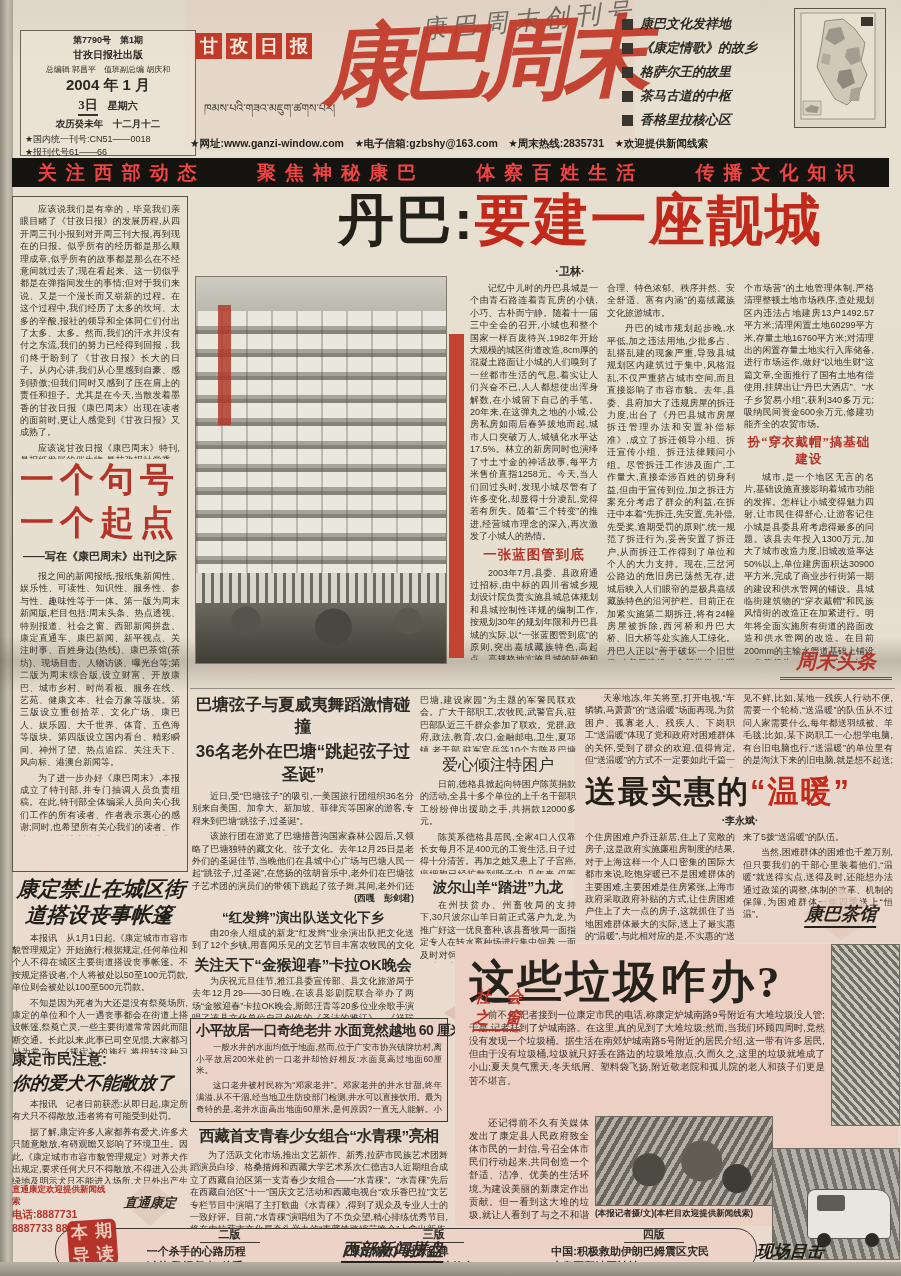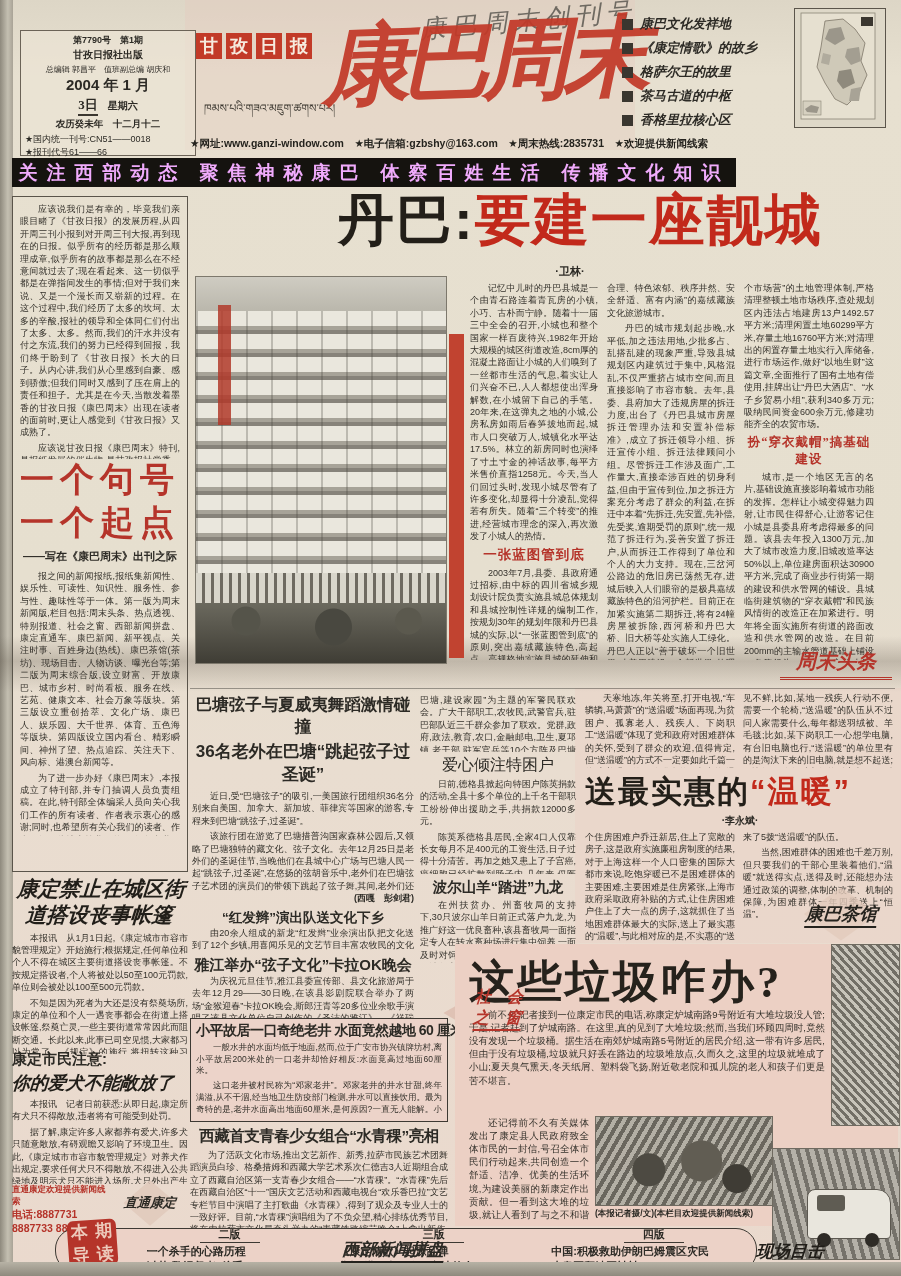--- a/index.html
+++ b/index.html
@@ -94,21 +94,21 @@
       <path d="M56 80 L66 78 L64 92 L54 92 Z" fill="#a8a396"></path>
       <path d="M28 44 L36 46 L34 56 L26 54 Z" fill="#b0ab9d"></path>
       <rect x="8" y="92" width="18" height="14" fill="#d6d0c0" stroke="#8b8576" stroke-width="0.6"></rect>
       <path d="M10 100 L16 96 L24 98 L22 104 L12 103 Z" fill="#9b968a"></path>
       <rect x="66" y="8" width="12" height="9" fill="#3a362f"></rect>
     </svg>
   </div>
 
   <div class="abs" style="left:190px;top:137px;width:600px;font-size:10.5px;font-weight:bold;color:#25231e;">★网址:www.ganzi-window.com　★电子信箱:gzbshy@163.com　★周末热线:2835731　★欢迎提供新闻线索</div>
 
-  <div class="abs" style="left:12px;top:158px;width:724px;height:29px;background:#15130f;color:#f0abfc;display:flex;align-items:center;justify-content:space-around;font-size:19px;font-weight:bold;">
+  <div class="abs" style="left:12px;top:158px;width:877px;height:29px;background:#15130f;color:#ef4444;display:flex;align-items:center;justify-content:space-around;font-size:19px;font-weight:bold;">
     <span style="letter-spacing:9px;">关注西部动态</span>
     <span style="letter-spacing:9px;">聚焦神秘康巴</span>
     <span style="letter-spacing:9px;">体察百姓生活</span>
     <span style="letter-spacing:9px;">传播文化知识</span>
   </div>
 
   <div class="abs" style="left:12px;top:196px;width:176px;height:676px;border:1.5px solid #55504666;border-color:#5a544a;padding:6px 7px;box-sizing:border-box;">
     <div class="clip" style="height:256px;">
       <p class="t">应该说我们是有幸的，毕竟我们亲眼目睹了《甘孜日报》的发展历程,从四开周三刊小报到对开周三刊大报,再到现在的日报。似乎所有的经历都是那么顺理成章,似乎所有的故事都是那么在不经意间就过去了;现在看起来、这一切似乎都是在弹指间发生的事情;但对于我们来说、又是一个漫长而又崭新的过程。在这个过程中,我们经历了太多的坎坷、太多的辛酸,报社的领导和全体同仁们付出了太多、太多。然而,我们的汗水并没有付之东流,我们的努力已经得到回报，我们终于盼到了《甘孜日报》长大的日子。从内心讲,我们从心里感到自豪、感到骄傲;但我们同时又感到了压在肩上的责任和担子。尤其是在今天,当散发着墨香的甘孜日报《康巴周末》出现在读者的面前时,更让人感觉到《甘孜日报》又成熟了。</p>
       <p class="t">应该说甘孜日报《康巴周末》特刊,是报纸发展的催生物,是甘孜报社党委、编委会不断努力的结果,是一代代甘孜报人努力奋斗的结果。同《甘孜日报》一样,《康巴周末》经历了从月末到周末的发展历程。从四开小报到对开大报的两个版再到现在的每周四个版,周末版在岁月的洗礼中长大了。</p>
@@ -178,21 +178,21 @@
       <p class="t">近日,受“巴塘弦子”的吸引,一美国旅行团组织36名分别来自美国、加拿大、新加坡、菲律宾等国家的游客,专程来到巴塘“跳弦子,过圣诞”。</p>
       <p class="t">该旅行团在游览了巴塘措普沟国家森林公园后,又领略了巴塘独特的藏文化、弦子文化。去年12月25日是老外们的圣诞佳节,当晚他们在县城中心广场与巴塘人民一起“跳弦子,过圣诞”,在悠扬的弦胡音乐中,老外们在巴塘弦子艺术团的演员们的带领下跳起了弦子舞,其间,老外们还为巴塘人民表演了萨克斯独奏、美国民歌独唱、夏威夷激情四溢的舞蹈以及其它歌舞节目,赢得了阵阵喝彩。晚会的高潮出现在临近尾声,老外们向观众抛撒圣诞礼物,整个县城中心广场成为了欢乐的海洋。</p>
     </div>
     <div style="font-size:9px;text-align:right;font-weight:bold;">(西嘎　彭剑君)</div>
 
     <div style="margin-top:4px;">
       <div style="font-size:13.5px;font-weight:900;text-align:center;">“红发辫”演出队送文化下乡</div>
       <p class="t clip" style="height:26px;">由20余人组成的新龙“红发辫”业余演出队把文化送到了12个乡镇,用喜闻乐见的文艺节目丰富农牧民的文化生活。(叶秀英)</p>
     </div>
     <div style="margin-top:2px;">
-      <div style="font-size:15px;font-weight:900;text-align:center;">雅江举办“弦子文化”卡拉OK晚会</div>
+      <div style="font-size:15px;font-weight:900;text-align:center;">关注天下“金猴迎春”卡拉OK晚会</div>
       <p class="t clip" style="height:76px;">为庆祝元旦佳节,雅江县委宣传部、县文化旅游局于去年12月29——30日晚,在该县影剧院联合举办了两场“金猴迎春”卡拉OK晚会,斯郎汪青等20多位业余歌手演唱了该县文化单位自己创作的《圣洁的雅江》、《祥瑞的郭岗顶》等歌曲和30多首群众喜闻乐见的歌曲,赢得了参加晚会的干部群众阵阵掌声。(张翔)</p>
     </div>
     <div style="margin-top:2px;">
       <div style="font-size:14px;font-weight:900;text-align:center;">巴塘县庆祝元旦文艺节目精彩纷呈</div>
       <p class="t clip" style="height:13px;">为庆祝新年的到来,巴塘县在县城人民广场举办了以“爱我</p>
     </div>
   </div>
 
   <div class="abs" style="left:420px;top:694px;width:156px;">
     <p class="t noind clip" style="height:58px;">巴塘,建设家园”为主题的军警民联欢会。广大干部职工,农牧民,武警官兵,驻巴部队近三千群众参加了联欢。党群,政府,政法,教育,农口,金融邮电,卫生,夏邛镇,老干部,驻军官兵等10个方阵及巴塘金弦子艺术团和“小格桑”艺术班的演员们表演了弦子,藏戏清唱,舞蹈,合唱,诗歌朗诵,小品等文艺节目。整个活动洋溢着热烈欢庆的气氛,寄托了对2004年的美好祝愿。(本报通讯员)</p>

